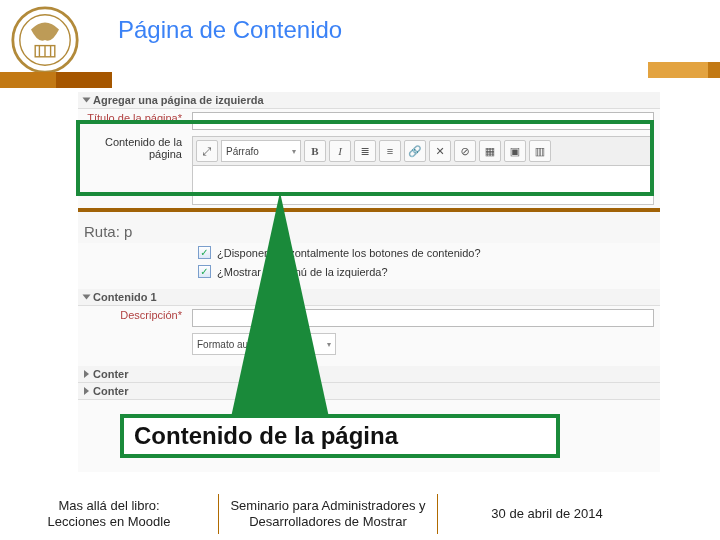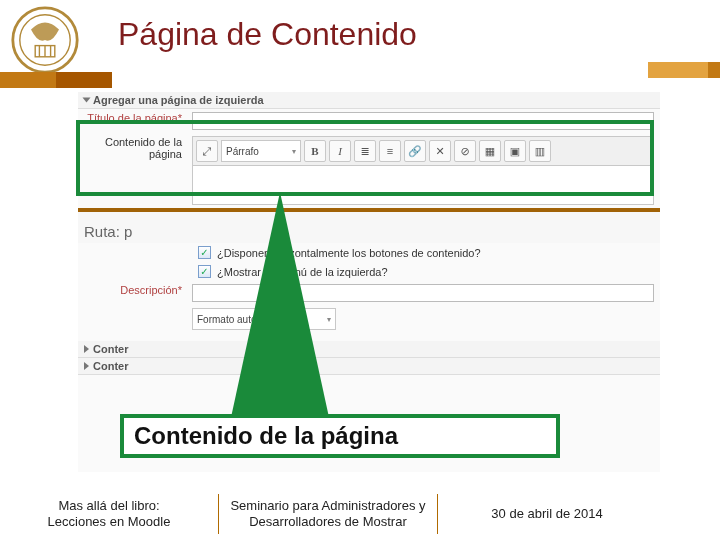--- a/index.html
+++ b/index.html
@@ -2,21 +2,21 @@
 <html><head>
 <meta charset="utf-8">
 <style>
   * { box-sizing: border-box; margin: 0; padding: 0; }
   html, body { width: 720px; height: 540px; font-family: Arial, Helvetica, sans-serif; background: #fff; overflow: hidden; }
   .slide { position: relative; width: 720px; height: 540px; }
 
   
   .logo { position: absolute; left: 10px; top: 5px; width: 70px; height: 70px; }
   .logo svg { width: 70px; height: 70px; }
-  .title { position: absolute; left: 118px; top: 16px; font-size: 32px; color: #7f1d1d; font-weight: 400; }
+  .title { position: absolute; left: 118px; top: 16px; font-size: 24px; color: #3b82f6; font-weight: 400; }
 
   
   .bar-left1 { position: absolute; left: 0; top: 72px; width: 56px; height: 16px; background: #c27914; }
   .bar-left2 { position: absolute; left: 56px; top: 72px; width: 56px; height: 16px; background: #a55600; }
   .bar-right1 { position: absolute; left: 648px; top: 62px; width: 60px; height: 16px; background: #e3a340; }
   .bar-right2 { position: absolute; left: 708px; top: 62px; width: 12px; height: 16px; background: #c27914; }
 
   
   .shot { position: absolute; left: 78px; top: 92px; width: 582px; height: 380px; background: #fafafa; font-size: 11px; color: #333; }
 
@@ -129,20 +129,24 @@
 
     <div class="chk-row">
       <div class="chk">✓</div>
       <span>¿Disponer horizontalmente los botones de contenido?</span>
     </div>
     <div class="chk-row">
       <div class="chk">✓</div>
       <span>¿Mostrar en menú de la izquierda?</span>
     </div>
 
+    <div class="section-head sect2">
+      <span class="tri"></span>
+      <strong>Contenido 1</strong>
+    </div>
 
     <div class="row">
       <div class="lbl req">Descripción</div>
       <div class="fld">
           <div class="input"></div>
         </div>
     </div>
 
     <div class="row">
       <div class="lbl"></div>

